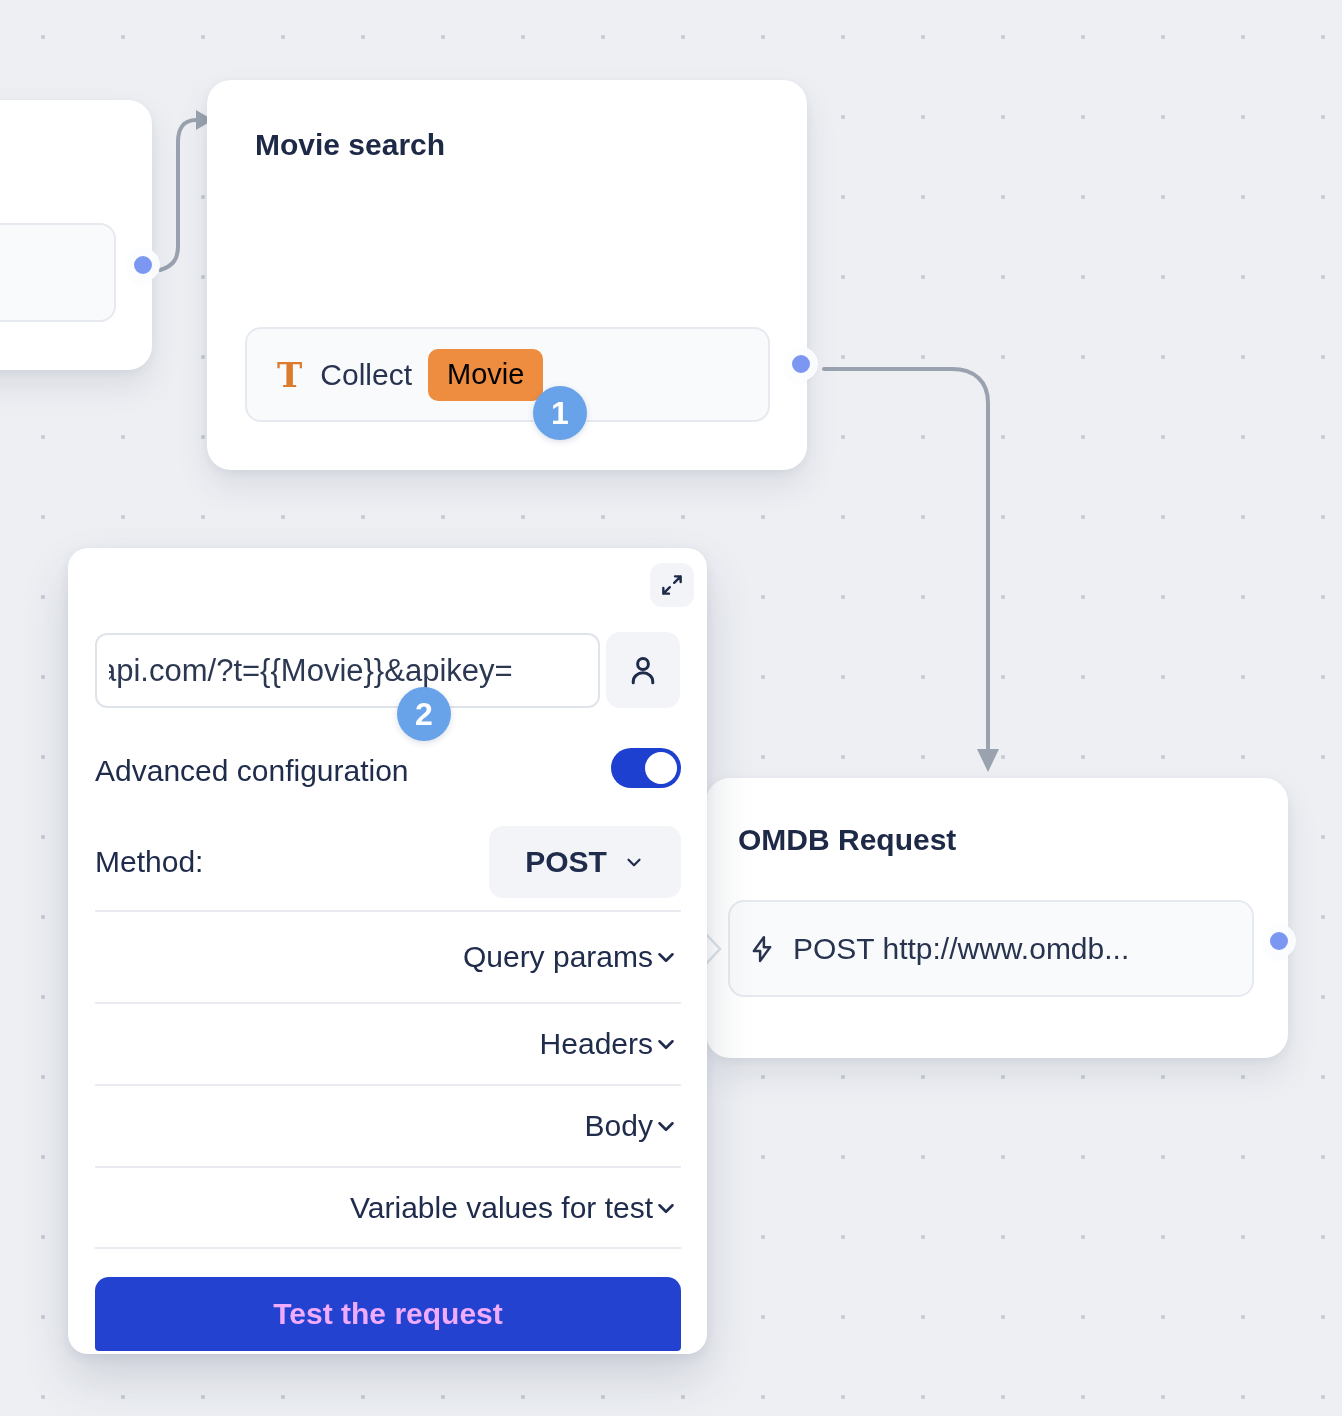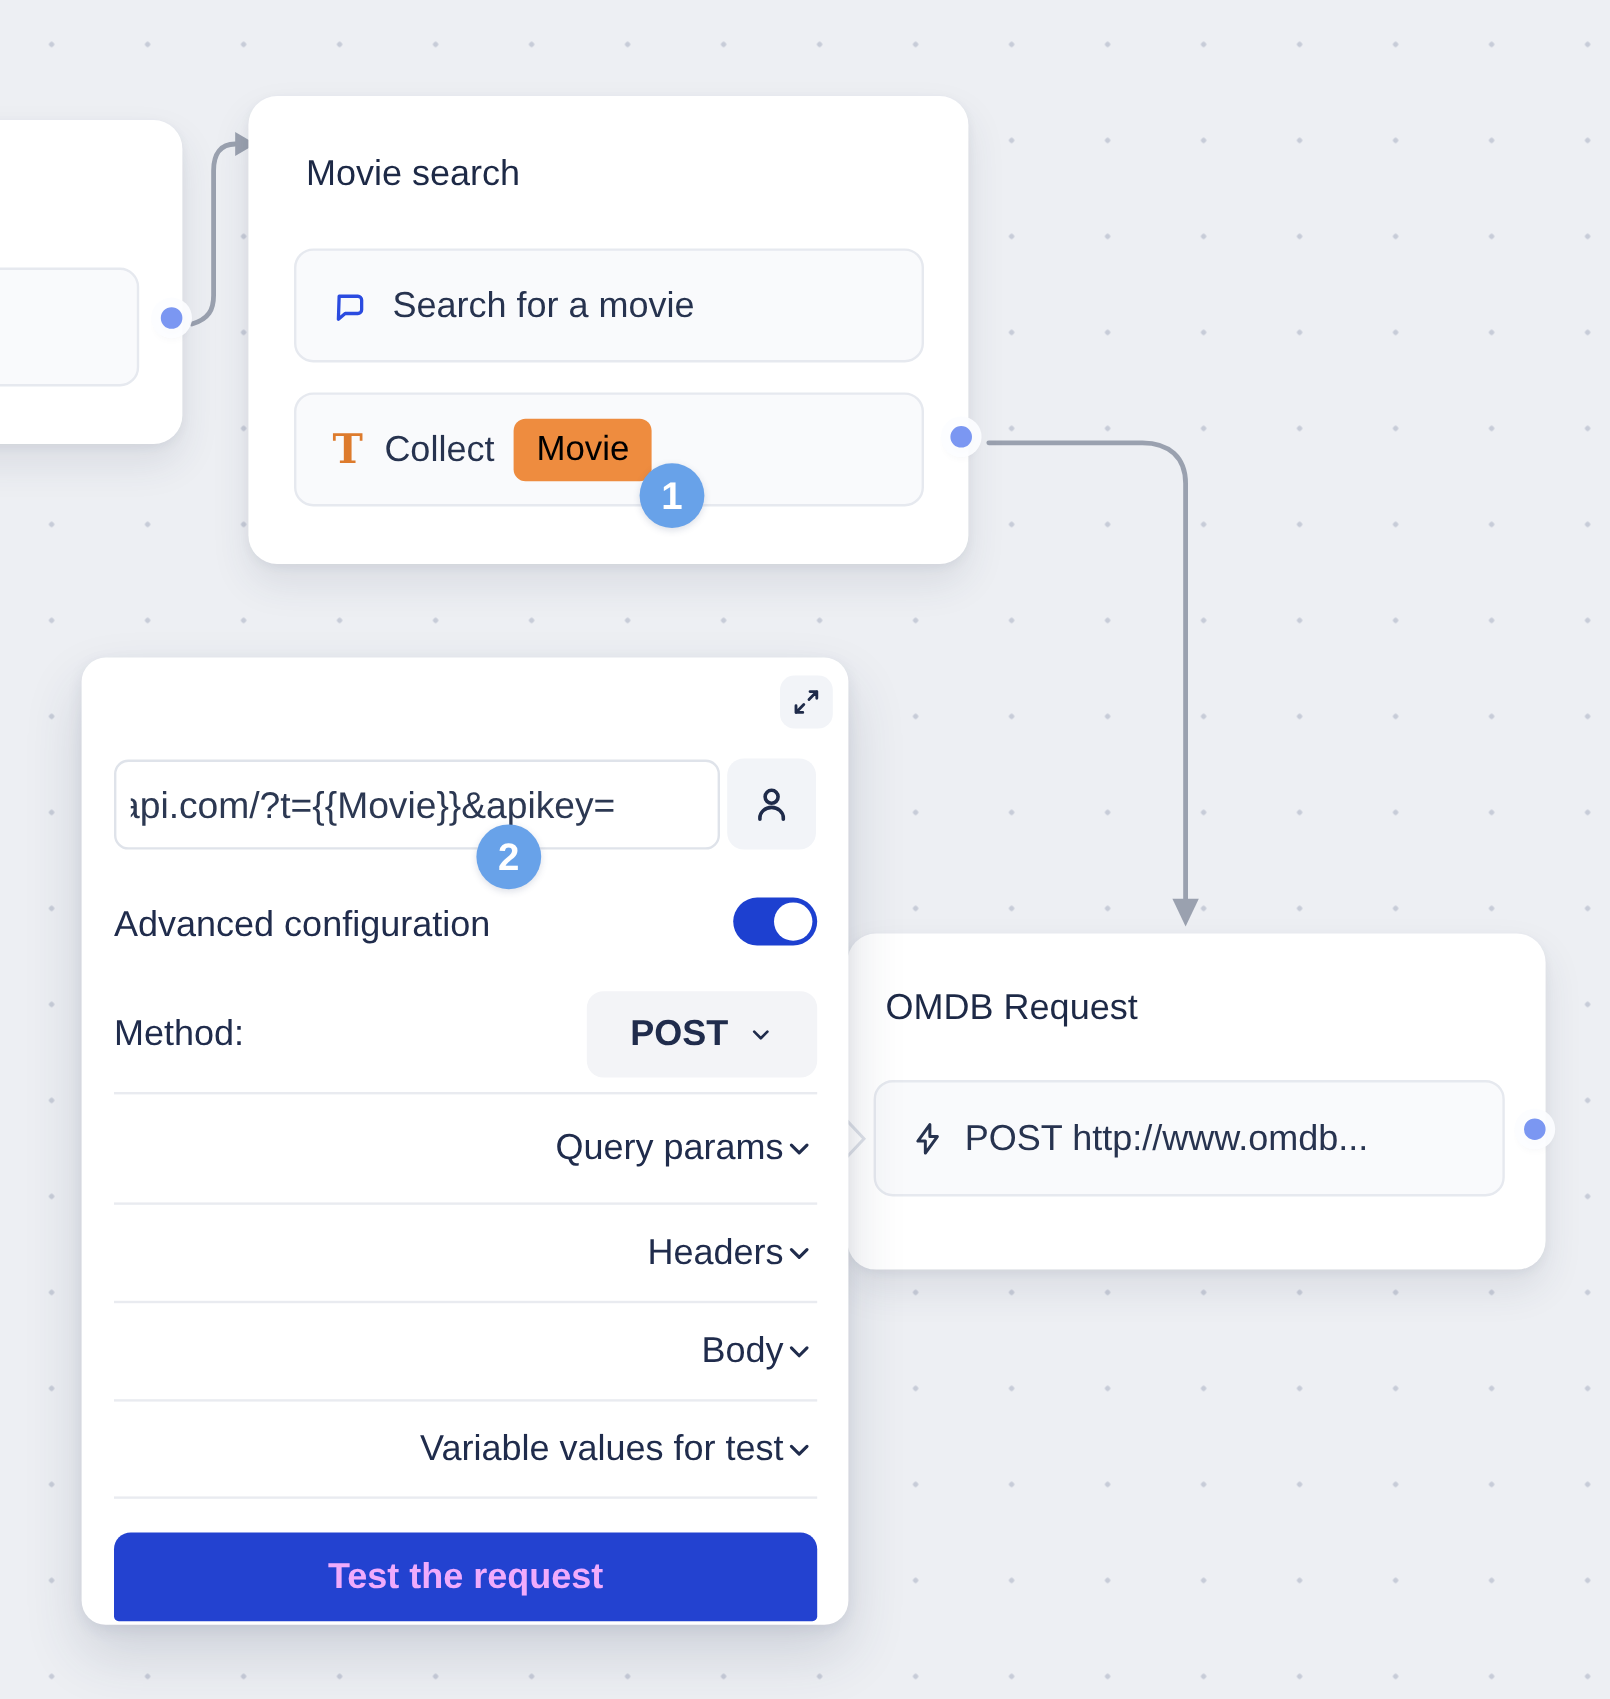--- a/index.html
+++ b/index.html
@@ -5,21 +5,21 @@
   html,body{margin:0;padding:0;background:#e9ebef;}
   *{box-sizing:border-box;font-family:"Liberation Sans",sans-serif;}
   #canvas{
     position:relative;width:1342px;height:1416px;overflow:hidden;
     background-color:#edeff3;
     background-image:radial-gradient(circle,#c7ccd8 2px,rgba(199,204,216,0) 2.4px);
     background-size:80px 80px;background-position:3px -3px;
   }
   .card{position:absolute;background:#fff;border-radius:24px;
     box-shadow:0 16px 32px rgba(48,60,92,.10),0 3px 8px rgba(48,60,92,.06);z-index:3;}
-  .node-title{font-size:30px;font-weight:400;color:#1d2946;}
+  .node-title{font-size:30px;font-weight:700;color:#1d2946;}
   .node-item{
     position:absolute;display:flex;align-items:center;
     background:#f9fafc;border:2px solid #e6e9ef;border-radius:16px;
     font-size:30px;color:#27334f;
   }
   .node-item .ic{display:flex;align-items:center;justify-content:center;flex:0 0 auto;}
   
   #left-node{left:-46px;top:100px;width:198px;height:270px;}
   #left-node .node-item{left:-10px;top:123px;width:172px;height:99px;}
   
@@ -29,21 +29,21 @@
   #movie-item-2{left:38px;top:247px;width:525px;height:95px;padding-left:30px;gap:18px;}
   .t-icon{font-family:"DejaVu Serif",serif;color:#dd7b2d;font-size:34px;font-weight:700;line-height:1;}
   .var-badge{
     display:inline-flex;align-items:center;justify-content:center;
     height:52px;padding:0 19px;margin-left:-2px;border-radius:10px;
     background:#ee8c3f;color:#000000;font-size:29px;
   }
   
   #omdb-node{left:706px;top:778px;width:582px;height:280px;}
   #omdb-node .node-title{position:absolute;left:32px;top:45px;}
-  #omdb-item{left:22px;top:122px;width:526px;height:97px;padding-left:28px;gap:16px;}
+  #omdb-item{left:22px;top:122px;width:526px;height:97px;padding-left:17px;gap:16px;}
   
   .port{position:absolute;width:14px;height:14px;background:#fff;
     border:9px solid #7b97f2;border-radius:50%;z-index:6;
     box-shadow:0 0 0 8px rgba(252,253,255,.92),0 4px 10px rgba(60,70,100,.18);}
   .step-badge{position:absolute;width:54px;height:54px;border-radius:50%;
     background:#68a2e9;color:#fff;font-size:32px;font-weight:700;
     display:flex;align-items:center;justify-content:center;z-index:8;
     box-shadow:0 2px 6px rgba(60,80,120,.18);}
   
   #edges{position:absolute;left:0;top:0;z-index:2;}
@@ -99,28 +99,20 @@
     <polygon points="977,749 999,749 988,772" fill="#9aa1af"></polygon>
   </svg>
 
   <div class="card" id="left-node">
     <div class="node-item"></div>
   </div>
   <div class="port" style="left:134px;top:256px;"></div>
 
   <div class="card" id="movie-node">
     <div class="node-title">Movie search</div>
-    <div class="node-item" id="movie-item-1">
-      <span class="ic">
-        <svg width="30" height="30" viewBox="0 0 24 24" fill="none" stroke="#2b4be0" stroke-width="2.2" stroke-linejoin="round" stroke-linecap="round">
-          <path d="M4.5 5.5 h12.5 a2.5 2.5 0 0 1 2.5 2.5 v6.5 a2.5 2.5 0 0 1 -2.5 2.5 h-8.5 l-4.5 3.8 z"></path>
-        </svg>
-      </span>
-      <span>Search for a movie</span>
-    </div>
     <div class="node-item" id="movie-item-2">
       <span class="ic t-icon">T</span>
       <span>Collect</span>
       <span class="var-badge">Movie</span>
     </div>
   </div>
   <div class="port" style="left:792px;top:355px;"></div>
   <div class="step-badge" style="left:533px;top:386px;">1</div>
 
   <div class="card" id="omdb-node">

